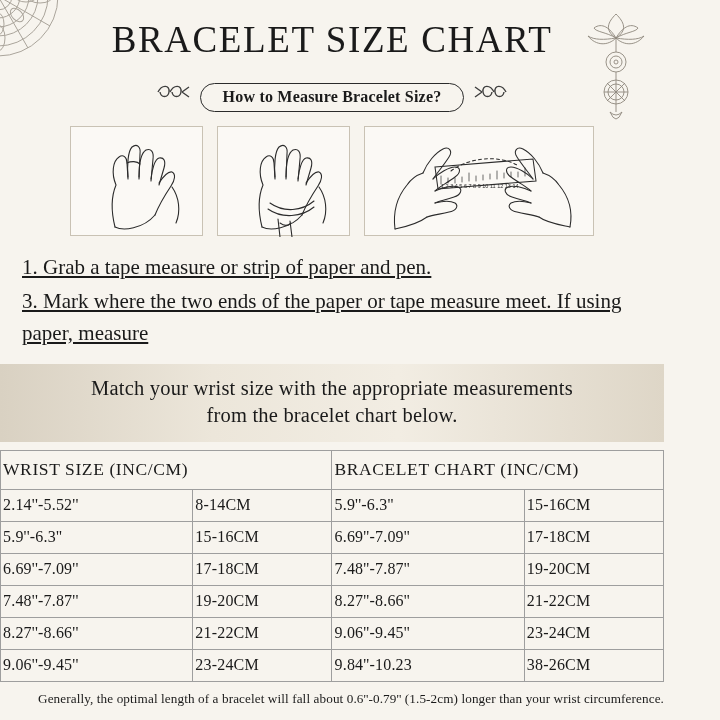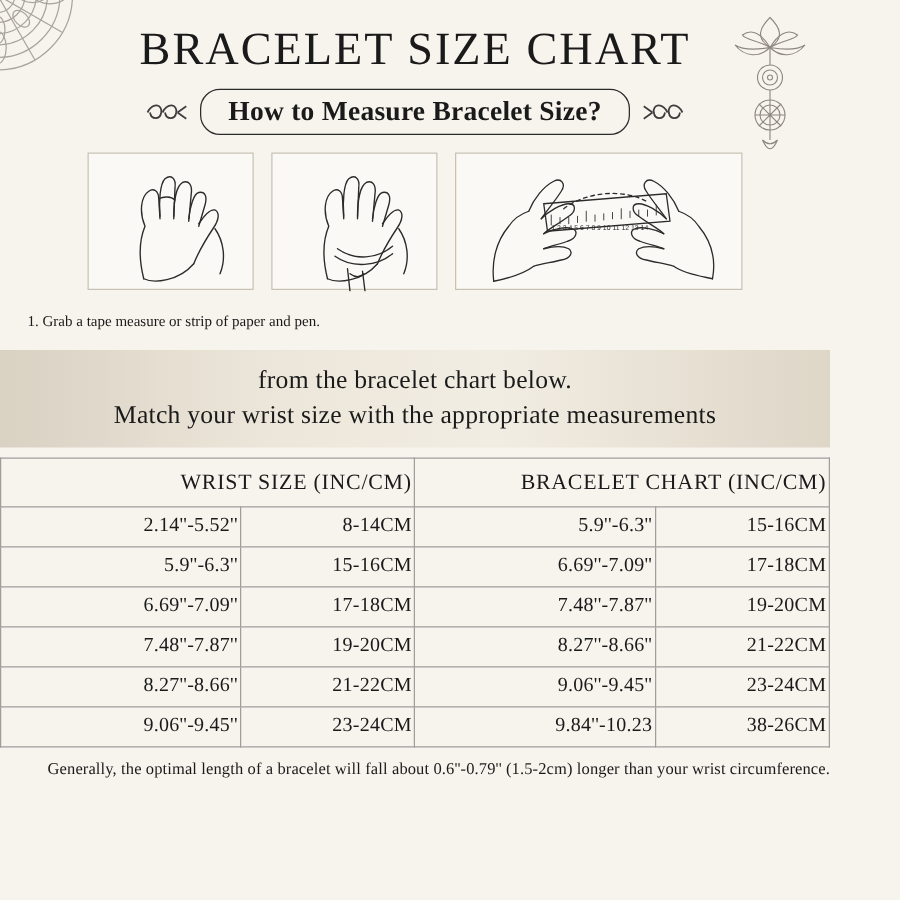--- a/index.html
+++ b/index.html
@@ -56,25 +56,26 @@
     display: flex;
     align-items: center;
     justify-content: center;
     gap: 10px;
     margin-top: 10px;
   }
   .pill {
     border: 1.6px solid #2b2b2b;
     border-radius: 16px;
     padding: 4px 22px 5px;
-    font-size: 22px;
+    font-size: 16px;
     font-weight: bold;
     letter-spacing: .2px;
     font-family: "Liberation Serif", serif;
     background: transparent;
+    margin-top: 12px;
   }
   .flourish {
     width: 34px;
     height: 22px;
     opacity: .9;
   }
 
   .hands {
     display: flex;
     justify-content: center;
@@ -85,22 +86,23 @@
   .hand-box {
     border: 1px solid #c9c2b4;
     background: #fbf9f5;
     box-sizing: border-box;
   }
   .hand-box.small { width: 133px; height: 110px; }
   .hand-box.wide  { width: 230px; height: 110px; }
 
   .steps {
     margin: 16px 26px 0 22px;
-    font-size: 12px;
+    font-size: 21px;
     line-height: 1.52;
+    text-decoration: underline;
   }
   .steps div { margin-bottom: 2px; }
   .steps .indent { padding-left: 17px; }
 
   .band {
     margin-top: 14px;
     background: linear-gradient(90deg, #d9d1c2 0%, #ece6da 32%, #f2ede3 60%, #ded6c7 100%);
     padding: 11px 10px 12px;
     text-align: center;
   }
@@ -113,21 +115,21 @@
 
   table.size-table {
     width: 100%;
     border-collapse: collapse;
     margin-top: 8px;
     font-size: 16px;
   }
   table.size-table th,
   table.size-table td {
     border: 1px solid #9e9e9e;
-    text-align: right;
+    text-align: left;
     padding: 6px 2px 7px;
     font-weight: normal;
     letter-spacing: .2px;
   }
   table.size-table thead th {
     font-size: 17.5px;
     padding: 8px 2px 9px;
     letter-spacing: .6px;
   }
   table.size-table td:nth-child(1),
@@ -290,25 +292,26 @@
 
           <path d="M86 44 C104 30 134 28 152 38" stroke-dasharray="3 3"></path>
         </g>
         <text x="76" y="61" font-family="'Liberation Sans',sans-serif" font-size="5.5" fill="#2b2b2b">1 2 3 4 5 6 7 8 9 10 11 12 13 14</text>
       </svg>
     </div>
   </div>
 
   <div class="steps">
     <div>1. Grab a tape measure or strip of paper and pen.</div>
+    <div>3. Mark where the two ends of the paper or tape measure meet. If using paper, measure</div>
   </div>
 
   <div class="band">
+    <p>Match your wrist size with the appropriate measurements</p>
     <p>from the bracelet chart below.</p>
-    <p>Match your wrist size with the appropriate measurements</p>
   </div>
 
   <table class="size-table">
     <thead>
       <tr>
         <th colspan="2">WRIST SIZE (INC/CM)</th>
         <th colspan="2">BRACELET CHART  (INC/CM)</th>
       </tr>
     </thead>
     <tbody>

